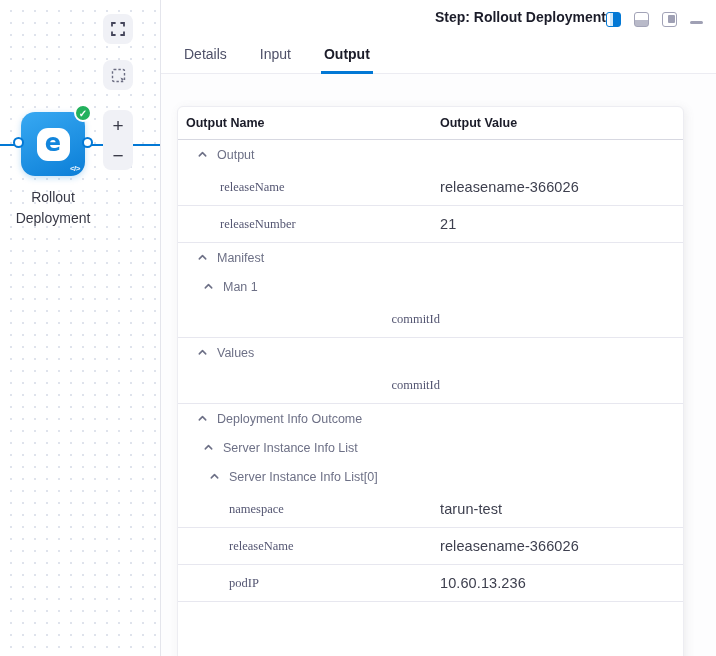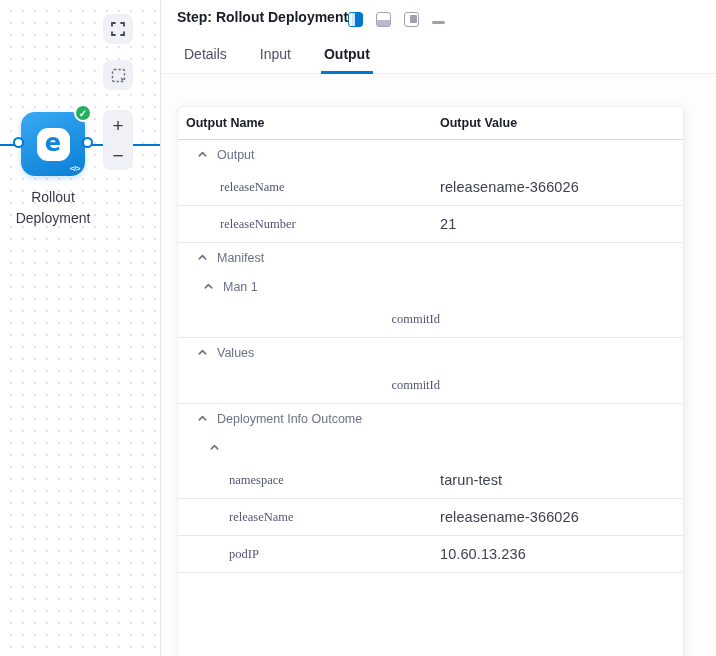--- a/index.html
+++ b/index.html
@@ -37,21 +37,21 @@
     background:#f0f1f6; display:flex; align-items:center; justify-content:center; cursor:pointer; }
   .tool-btn.expand  { top:14px; }
   .tool-btn.marquee { top:60px; }
   .zoom-group { position:absolute; left:103px; top:110px; width:30px; height:60px; border-radius:8px;
     background:#f0f1f6; display:flex; flex-direction:column; }
   .zoom-btn { flex:1; display:flex; align-items:center; justify-content:center;
     font-size:19px; font-weight:400; color:#3a3b49; cursor:pointer; line-height:1; }
 
   
   .panel { flex:1; min-width:0; display:flex; flex-direction:column; background:#fff; }
-  .panel-top { display:flex; justify-content:flex-start; align-items:flex-start;
+  .panel-top { display:flex; justify-content:flex-end; align-items:flex-start;
     padding:9px 13px 0 16px; }
   .panel-title { font-size:14px; font-weight:700; color:#1b1c29; }
   .win-controls { display:flex; align-items:center; gap:13px; margin-top:3px; }
   .wc { cursor:pointer; }
   .icon-split-right { width:15px; height:15px; border:1.5px solid #0278d5; border-radius:3px;
     background:linear-gradient(to right,#ffffff 20%,#cfe8fa 20%,#cfe8fa 46%,#0278d5 46%); }
   .icon-split-bottom { width:15px; height:15px; border:1.5px solid #a2a3b7; border-radius:3px;
     background:linear-gradient(to bottom,#ffffff 52%,#b9bac9 52%); }
   .icon-float { width:15px; height:15px; border:1.5px solid #a2a3b7; border-radius:3px; position:relative; background:#fff; }
   .icon-float::after { content:""; position:absolute; right:1px; top:2px; width:7px; height:8px;
@@ -203,25 +203,32 @@
           <div class="name">commitId</div>
         </div>
 
         <div class="row group g1">
           <svg class="chev" width="11" height="11" viewBox="0 0 12 12" fill="none" stroke="#6d7086" stroke-width="1.7" stroke-linecap="round" stroke-linejoin="round">
               <path d="M2.5 7.5 L6 4 L9.5 7.5"></path>
             </svg>
           <span>Deployment Info Outcome</span>
         </div>
 
+        <div class="row group g2">
+          <svg class="chev" width="11" height="11" viewBox="0 0 12 12" fill="none" stroke="#6d7086" stroke-width="1.7" stroke-linecap="round" stroke-linejoin="round">
+              <path d="M2.5 7.5 L6 4 L9.5 7.5"></path>
+            </svg>
+          <span>Server Instance Info List</span>
+        </div>
 
         <div class="row group g3">
           <svg class="chev" width="11" height="11" viewBox="0 0 12 12" fill="none" stroke="#6d7086" stroke-width="1.7" stroke-linecap="round" stroke-linejoin="round">
               <path d="M2.5 7.5 L6 4 L9.5 7.5"></path>
             </svg>
+          <span>Server Instance Info List[0]</span>
         </div>
 
 
         <div class="row leaf l3">
           <div class="name">namespace</div>
           <div class="value">tarun-test</div>
         </div>
 
         <div class="row leaf l3">
           <div class="name">releaseName</div>

